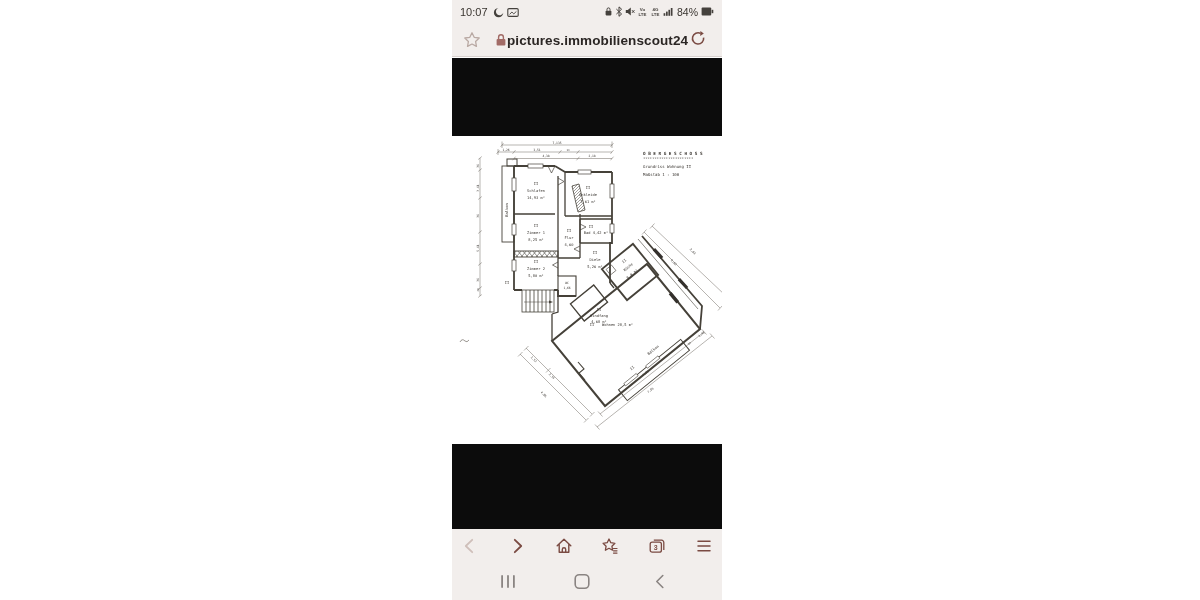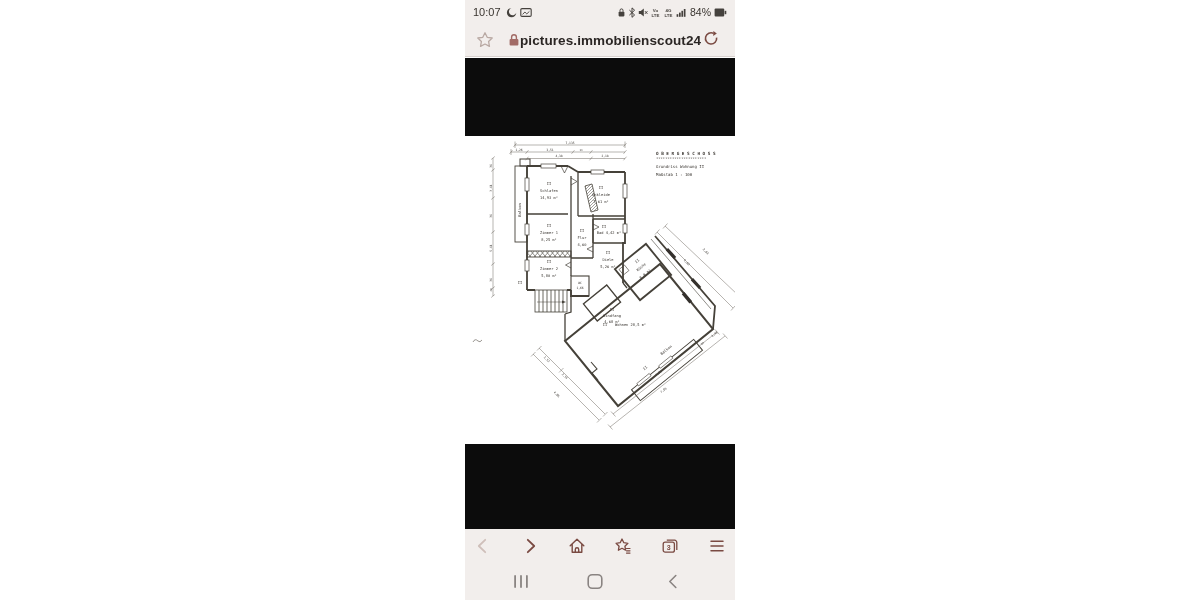--- a/index.html
+++ b/index.html
@@ -1,25 +1,25 @@
 <!DOCTYPE html>
 <html><head>
 <meta charset="utf-8">
 <style>
   html,body{margin:0;padding:0;background:#ffffff;}
   .canvas{position:relative;width:1200px;height:600px;background:#ffffff;overflow:hidden;
           font-family:"Liberation Sans",sans-serif;}
-  .phone{position:absolute;left:465px;top:0;width:270px;height:600px;background:#ffffff;}
+  .phone{position:absolute;left:452px;top:0;width:270px;height:600px;background:#ffffff;}
 
   
   .statusbar{position:absolute;top:0;left:0;width:270px;height:24px;background:#f2eeec;
              display:flex;align-items:center;padding:0 8px;box-sizing:border-box;}
   .sb-time{font-size:11px;color:#39342f;margin-right:5px;}
   .sb-left-icons{display:flex;align-items:center;gap:3px;}
-  .sb-right{margin-left:auto;display:flex;align-items:center;gap:2px;}
+  .sb-right{margin-left:auto;display:flex;align-items:flex-start;gap:2px;}
   .sb-batt-text{font-size:10.5px;color:#39342f;margin:0 1px 0 2px;}
   .statusbar svg{display:block;}
 
   
   .addressbar{position:absolute;top:24px;left:0;width:270px;height:33px;background:#f2eeec;
               border-bottom:1px solid #d8d2cf;display:flex;align-items:center;
               padding:0 14px 0 10px;box-sizing:border-box;}
   .ab-lock{margin-left:13px;}
   .ab-url{flex:1;text-align:center;font-size:13.5px;font-weight:700;color:#2b2624;
           letter-spacing:0.1px;white-space:nowrap;overflow:hidden;}

